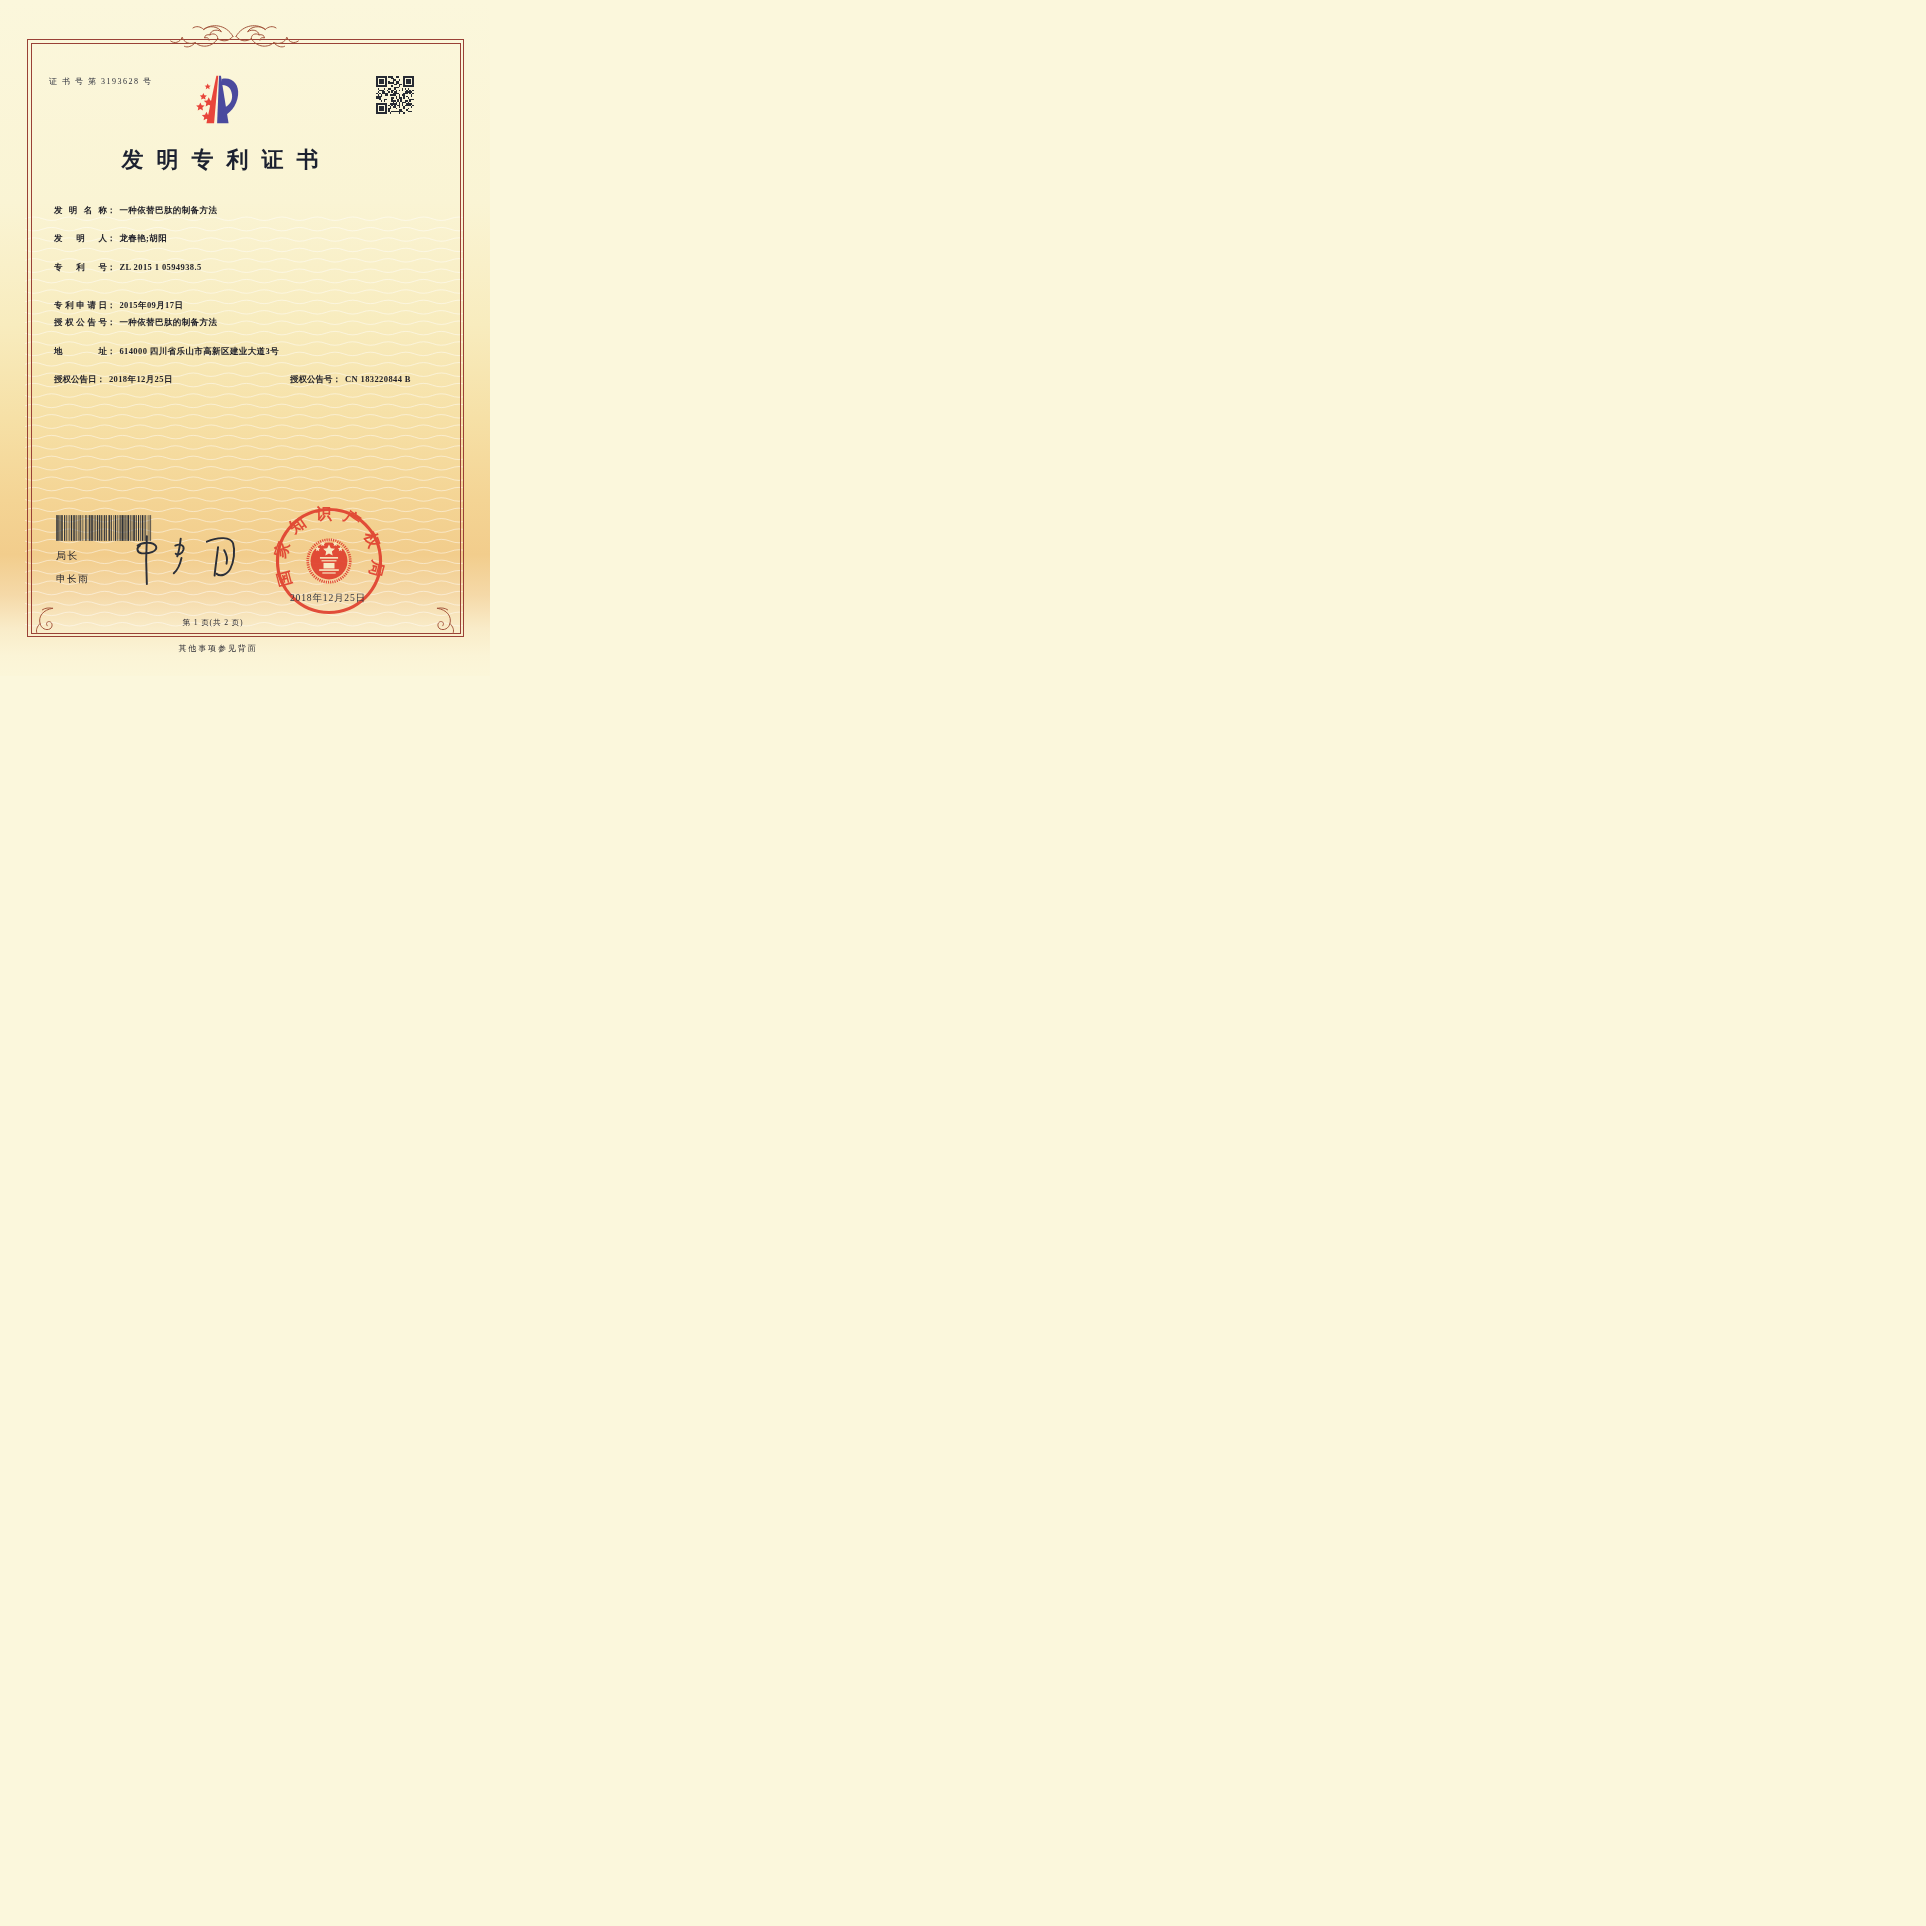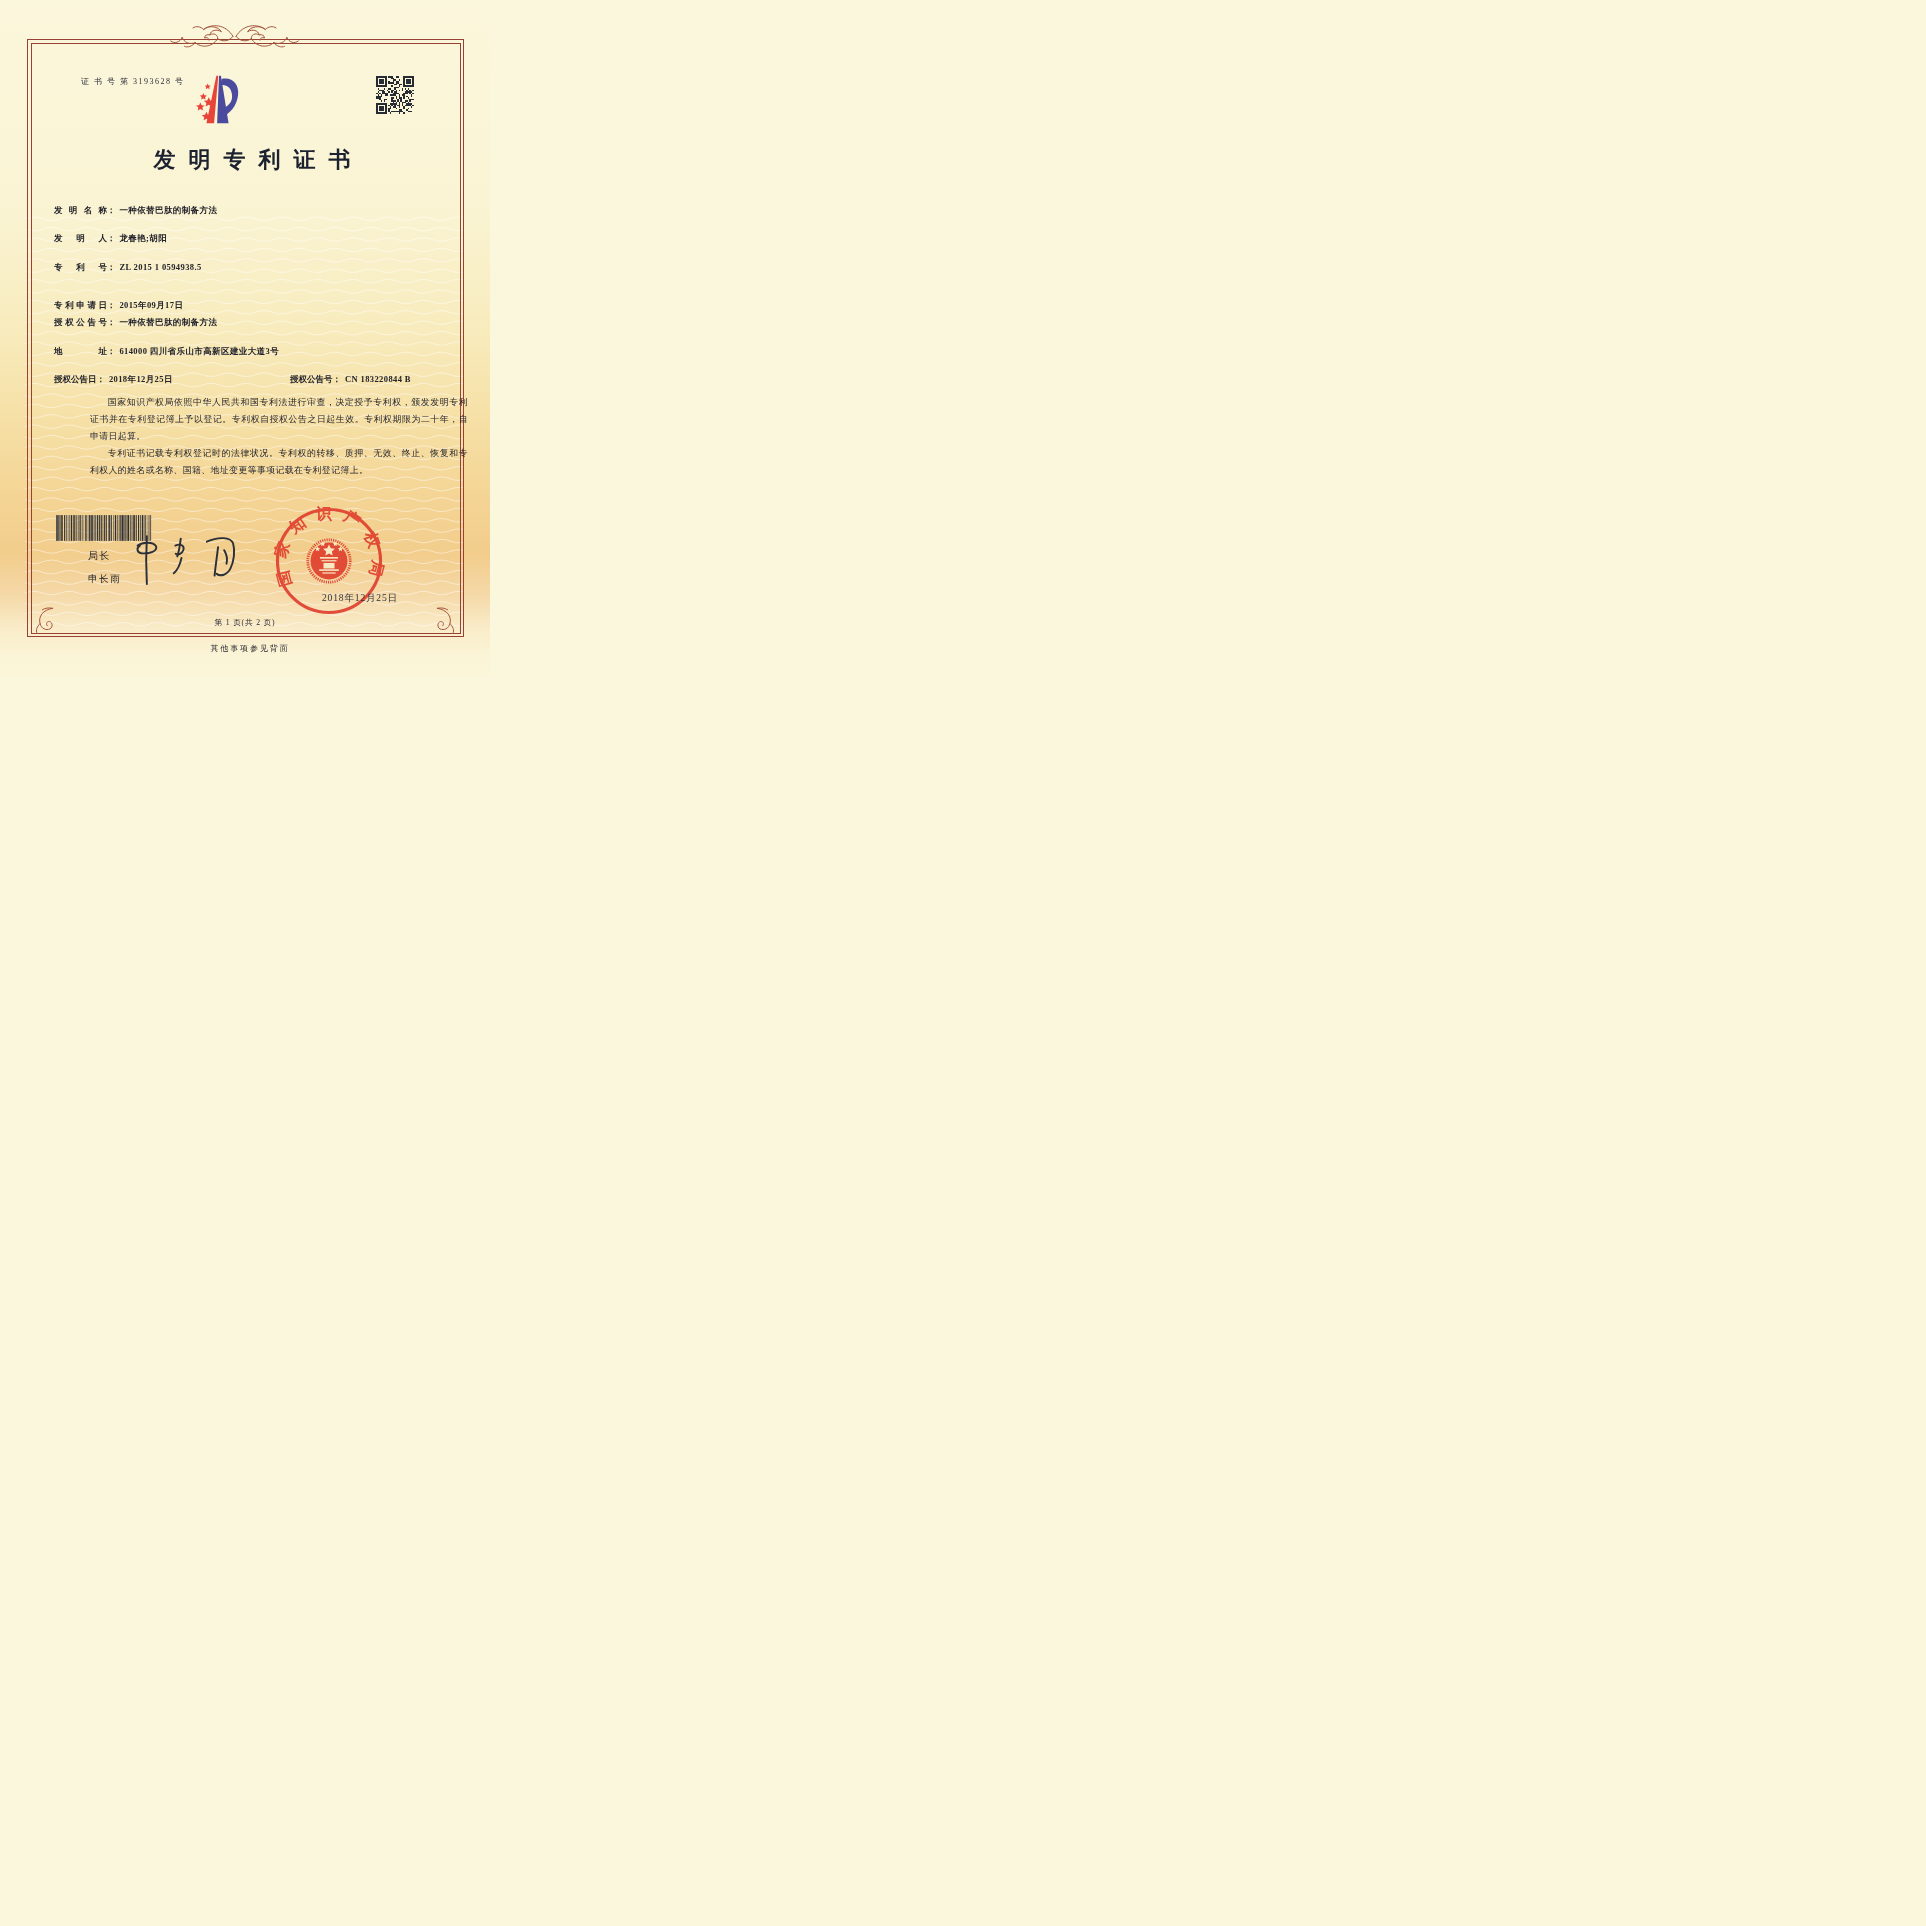--- a/index.html
+++ b/index.html
@@ -1,20 +1,20 @@
 <!DOCTYPE html>
 <html style="font-size:6.2px"><head>
 <meta charset="utf-8">
 <style>
   html,body{margin:0;padding:0;background:#fbf7dc;}
   .page{position:relative;width:490px;height:676px;overflow:hidden;
     font-family:"Liberation Serif","DejaVu Serif",serif;color:#26262e;
     background:linear-gradient(180deg,#fbf7dc 0%,#faf4d4 30%,#f8ecbe 48%,#f6e0a6 62%,
       #f4d494 74%,#f2cd8c 82%,#f5d9a8 88%,#f9ecc9 93%,#fbf4d6 97%,#fbf6d9 100%);}
-  .abs{position:absolute;margin-left:32px;}
+  .abs{position:absolute;}
   #waves{position:absolute;left:25.4px;top:214px;width:439px;height:420px;z-index:0;}
   .frame{position:absolute;left:27px;top:39px;width:435px;height:596px;
     border:1.9px solid #9a4136;z-index:1;}
   .frame-inner{position:absolute;left:31px;top:43px;width:428px;height:589px;
     border:0.6px solid #9a4136;z-index:1;}
   .cert-no{left:49px;top:76px;font-size:8px;letter-spacing:1.5px;color:#2b2e3a;z-index:3;}
   .title{left:0;top:145px;width:490px;text-align:center;transform:translateX(-18.5px);
     font-size:22px;font-weight:bold;color:#1c2130;letter-spacing:13px;z-index:3;}
   .frow{position:absolute;left:54px;white-space:nowrap;font-size:8.5px;color:#23232b;z-index:3;font-weight:bold;}
   .flabel{display:inline-block;width:53px;text-align:justify;text-align-last:justify;
@@ -353,24 +353,20 @@
   <div class="frow" style="top:346px">
     <span class="flabel">地址</span><span class="fcolon">：</span><span class="fvalue">614000 四川省乐山市高新区建业大道3号</span>
   </div>
   <div class="frow" style="top:374px;width:385px">
     <span>授权公告日</span><span class="fcolon">：</span><span class="fvalue">2018年12月25日</span>
     <span class="grant2">
       <span>授权公告号</span><span class="fcolon">：</span><span class="fvalue">CN 183220844 B</span>
     </span>
   </div>
 
-  <div class="abs paras">
-    <p>国家知识产权局依照中华人民共和国专利法进行审查，决定授予专利权，颁发发明专利证书并在专利登记簿上予以登记。专利权自授权公告之日起生效。专利权期限为二十年，自申请日起算。</p>
-    <p>专利证书记载专利权登记时的法律状况。专利权的转移、质押、无效、终止、恢复和专利权人的姓名或名称、国籍、地址变更等事项记载在专利登记簿上。</p>
-  </div>
 
   <svg id="barcode" width="97" height="26" viewBox="0 0 252 67">
       <rect x="0" y="0" width="2" height="67" fill="#2b2f36"></rect>
       <rect x="3" y="0" width="2" height="67" fill="#2b2f36"></rect>
       <rect x="6" y="0" width="3" height="67" fill="#2b2f36"></rect>
       <rect x="10" y="0" width="1" height="67" fill="#2b2f36"></rect>
       <rect x="12" y="0" width="3" height="67" fill="#2b2f36"></rect>
       <rect x="16" y="0" width="2" height="67" fill="#2b2f36"></rect>
       <rect x="21" y="0" width="3" height="67" fill="#2b2f36"></rect>
       <rect x="27" y="0" width="2" height="67" fill="#2b2f36"></rect>

